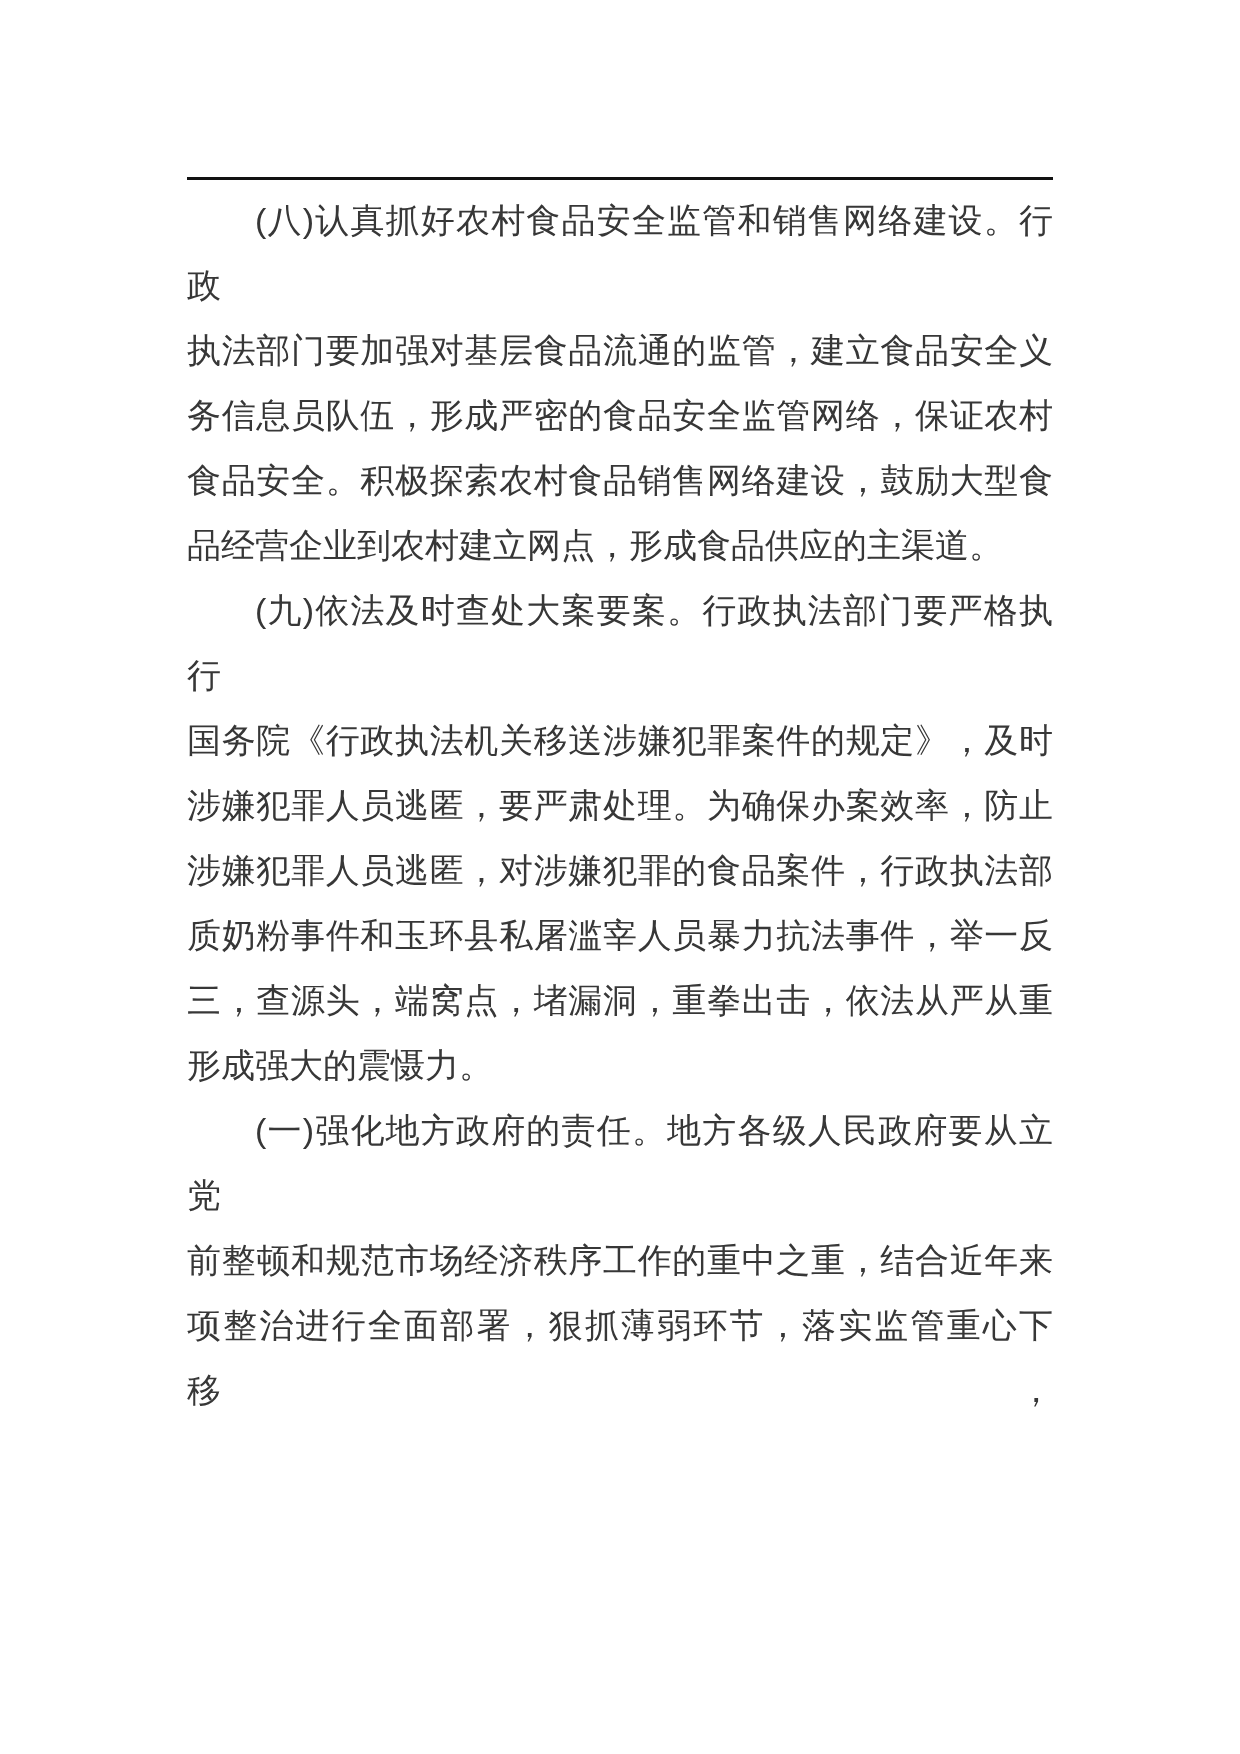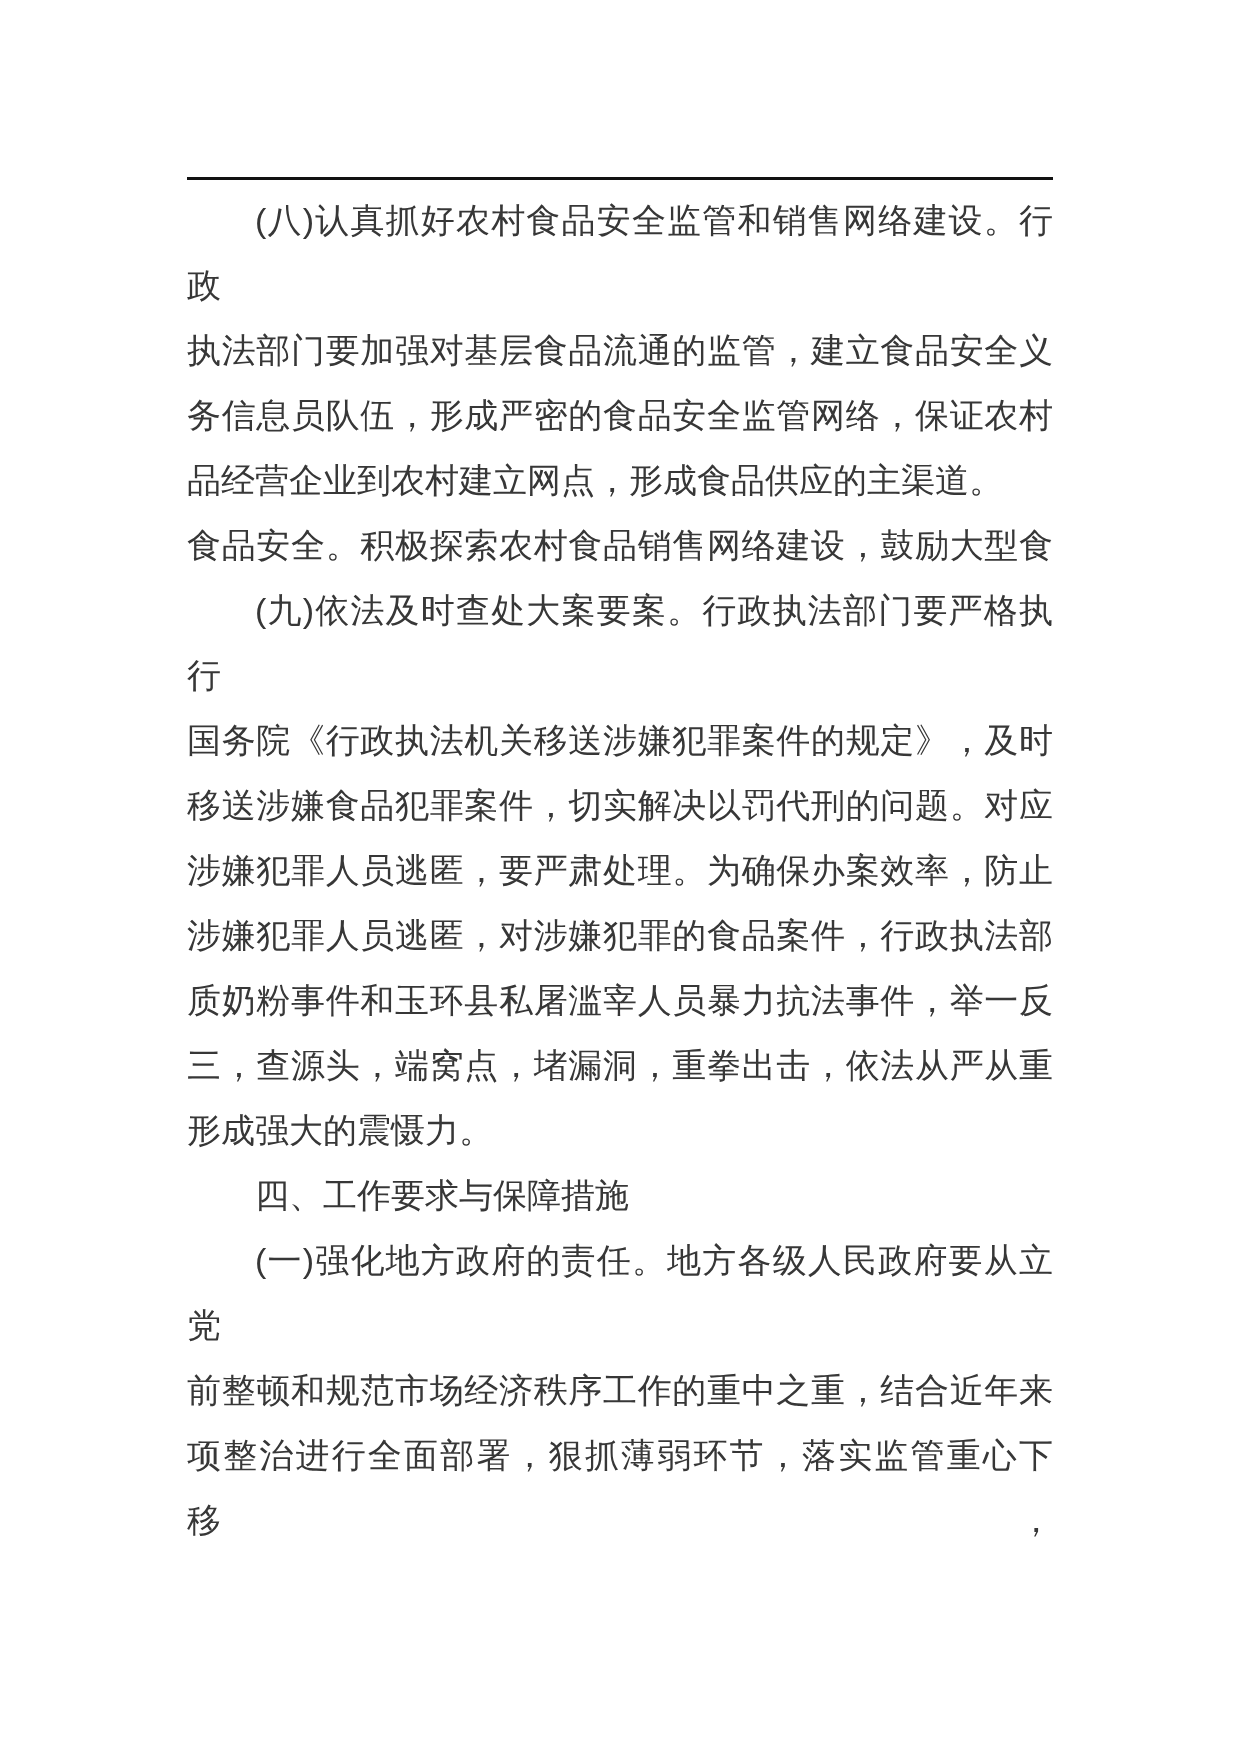--- a/index.html
+++ b/index.html
@@ -55,35 +55,31 @@
 </head>
 <body>
 
 <div class="page">
   <div class="top-rule"></div>
   <main class="content">
       <div class="block paragraph">
         <div class="line first">(八)认真抓好农村食品安全监管和销售网络建设。行政</div>
         <div class="line">执法部门要加强对基层食品流通的监管，建立食品安全义</div>
         <div class="line">务信息员队伍，形成严密的食品安全监管网络，保证农村</div>
+        <div class="line">食品安全。积极探索农村食品销售网络建设，鼓励大型食</div>
         <div class="line para-end">品经营企业到农村建立网点，形成食品供应的主渠道。</div>
-        <div class="line">食品安全。积极探索农村食品销售网络建设，鼓励大型食</div>
       </div>
       <div class="block paragraph">
         <div class="line first">(九)依法及时查处大案要案。行政执法部门要严格执行</div>
         <div class="line">国务院《行政执法机关移送涉嫌犯罪案件的规定》，及时</div>
-        <div class="line">移送涉嫌食品犯罪案件，切实解决以罚代刑的问题。对应</div>
         <div class="line">涉嫌犯罪人员逃匿，要严肃处理。为确保办案效率，防止</div>
         <div class="line">涉嫌犯罪人员逃匿，对涉嫌犯罪的食品案件，行政执法部</div>
         <div class="line">质奶粉事件和玉环县私屠滥宰人员暴力抗法事件，举一反</div>
         <div class="line">三，查源头，端窝点，堵漏洞，重拳出击，依法从严从重</div>
         <div class="line para-end">形成强大的震慑力。</div>
-      </div>
-      <div class="block heading">
-        <div class="line first para-end">四、工作要求与保障措施</div>
       </div>
       <div class="block paragraph">
         <div class="line first">(一)强化地方政府的责任。地方各级人民政府要从立党</div>
         <div class="line">前整顿和规范市场经济秩序工作的重中之重，结合近年来</div>
         <div class="line">项整治进行全面部署，狠抓薄弱环节，落实监管重心下移，</div>
       </div>
     </main>
 </div>
 
 </body></html>

